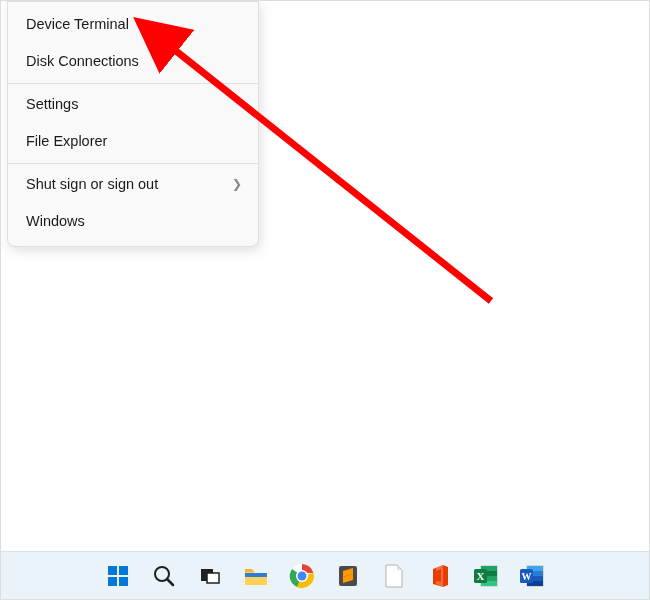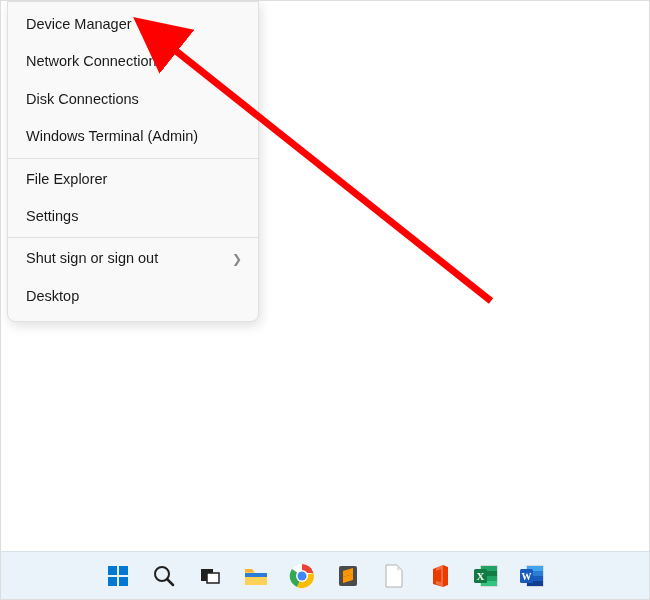--- a/index.html
+++ b/index.html
@@ -71,45 +71,39 @@
       top: 0;
       pointer-events: none;
     }
     svg { display: block; }
   </style>
 </head>
 <body>
 
 <div class="context-menu">
   <div class="menu-item">
-    <span>Device Manager</span>
-  </div>
-  <div class="menu-item">
-    <span>Network Connections</span>
+    <span>Device Terminal</span>
   </div>
   <div class="menu-item">
     <span>Disk Connections</span>
   </div>
-  <div class="menu-item">
-    <span>Windows Terminal (Admin)</span>
-  </div>
   <div class="menu-divider"></div>
   <div class="menu-item">
-    <span>File Explorer</span>
+    <span>Settings</span>
   </div>
   <div class="menu-item">
-    <span>Settings</span>
+    <span>File Explorer</span>
   </div>
   <div class="menu-divider"></div>
   <div class="menu-item">
     <span>Shut sign or sign out</span>
     <span class="chevron">❯</span>
   </div>
   <div class="menu-item">
-    <span>Desktop</span>
+    <span>Windows</span>
   </div>
 </div>
 
 <svg class="arrow-overlay" width="650" height="600">
   <defs>
     <marker id="arrowhead" markerWidth="8" markerHeight="8" refX="2" refY="4" orient="auto">
       <polygon points="0 0, 8 4, 0 8" fill="#ff0000"></polygon>
     </marker>
   </defs>
   <line x1="490" y1="300" x2="165" y2="42" stroke="#ff0000" stroke-width="7" marker-end="url(#arrowhead)"></line>

